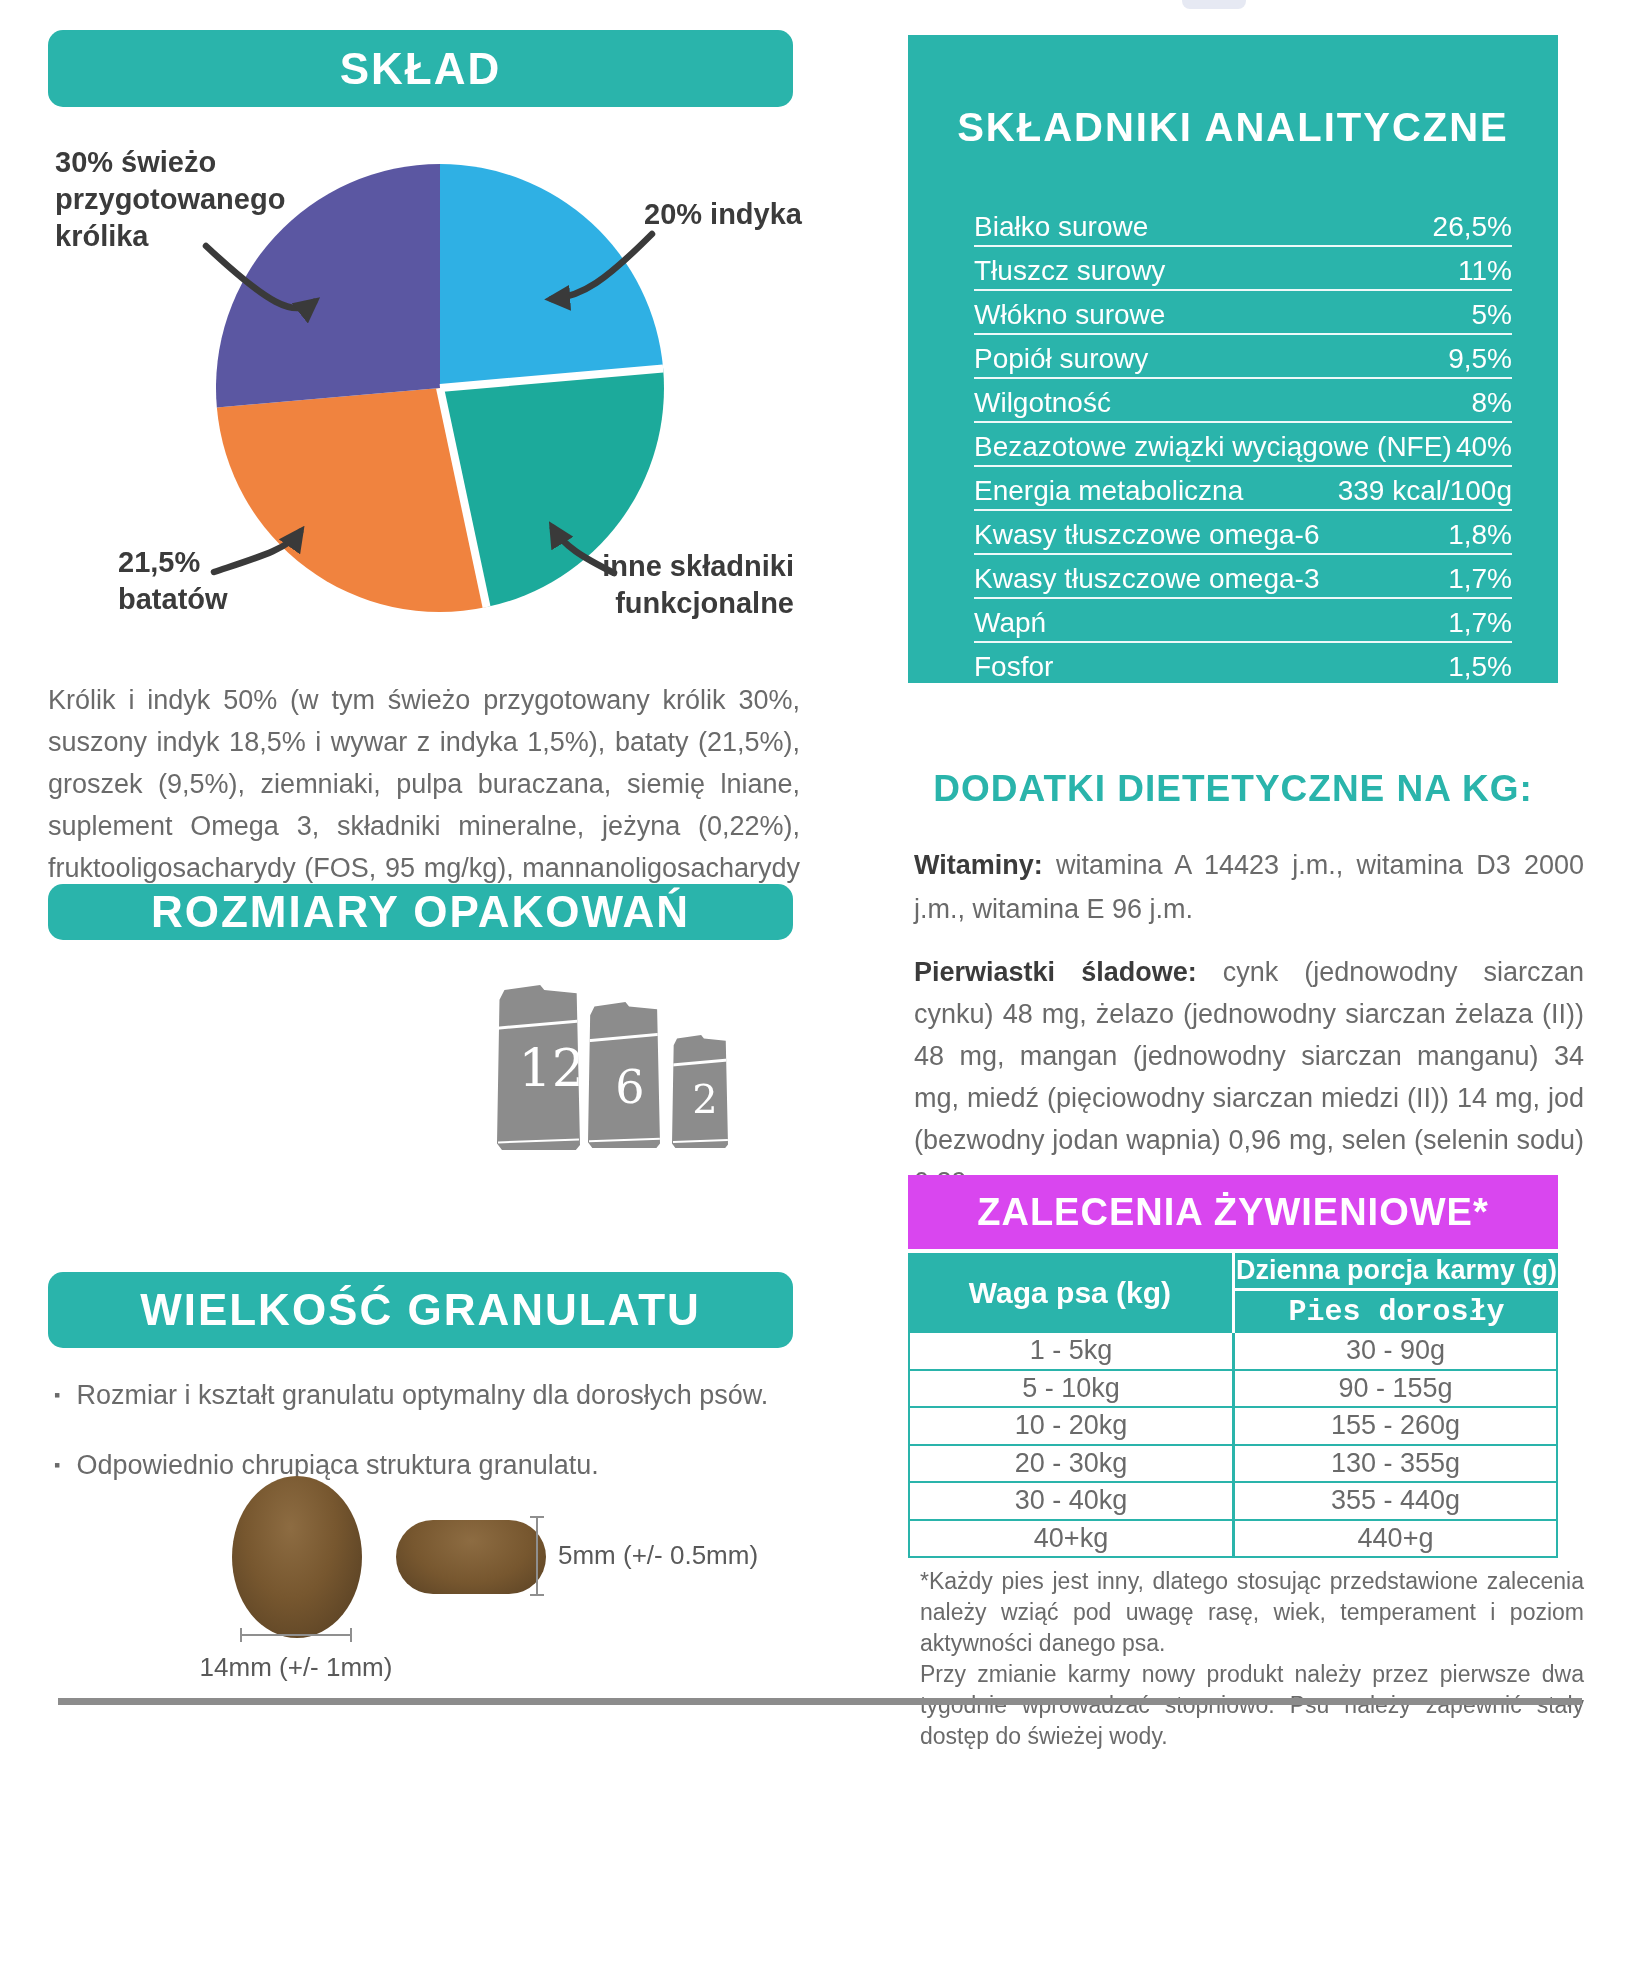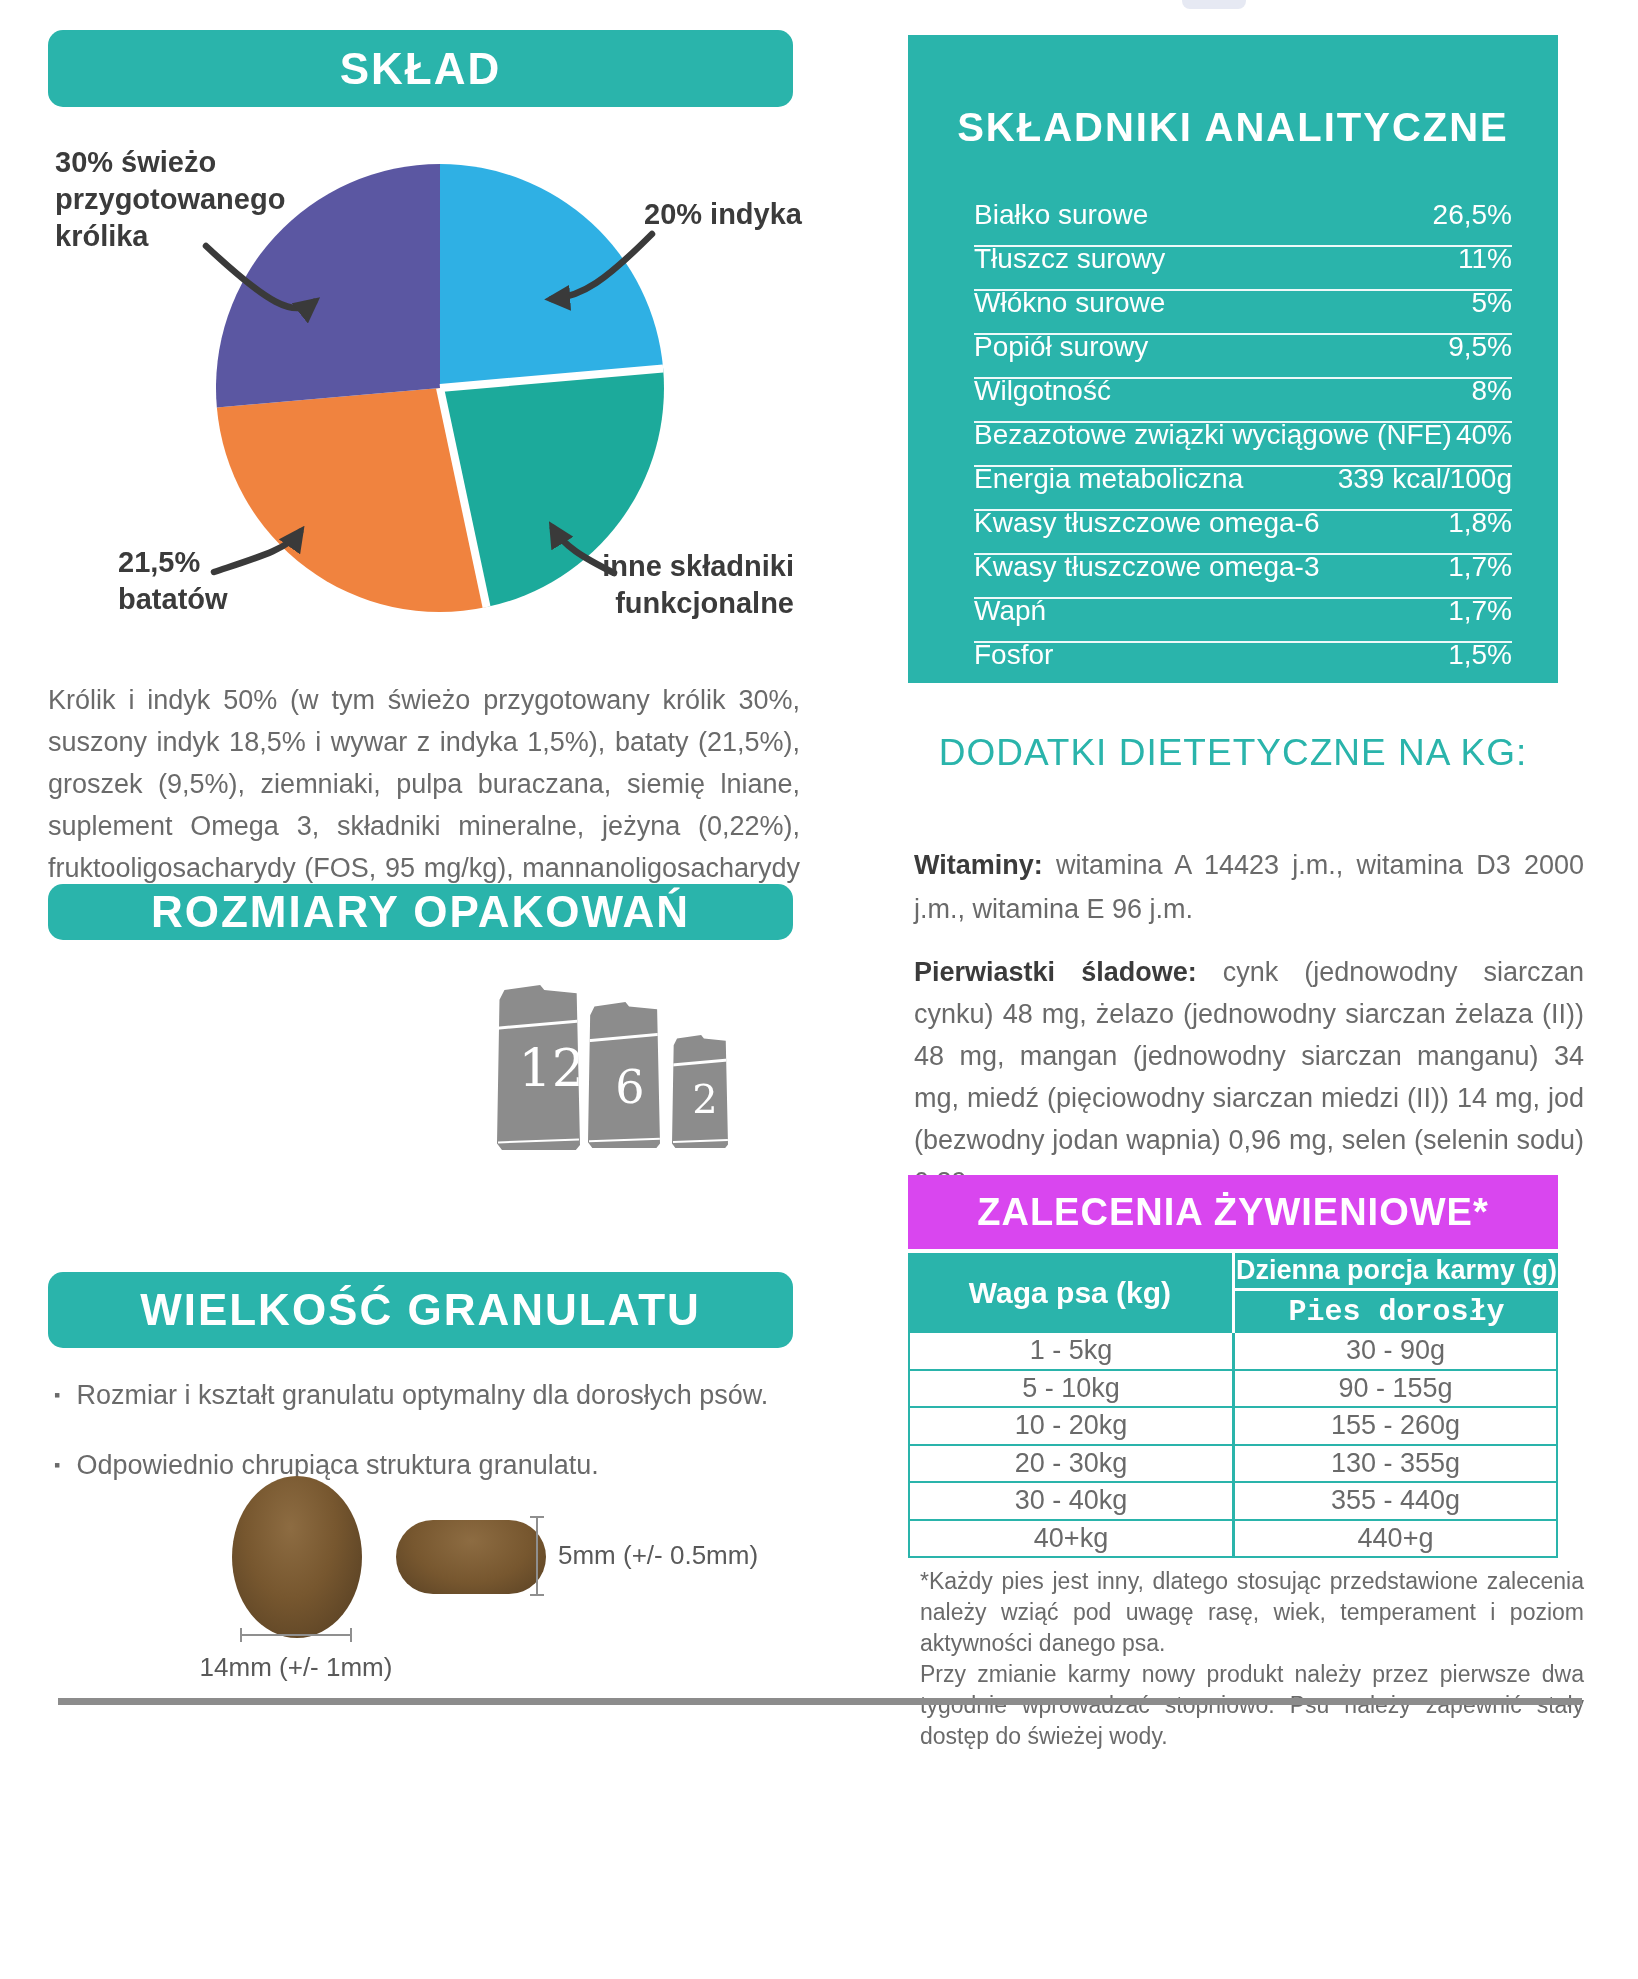--- a/index.html
+++ b/index.html
@@ -62,26 +62,26 @@
   .measure-label{position:absolute;font-size:26px;color:#595959;}
   .g-width-label{left:186px;top:1652px;width:220px;text-align:center;}
   .g-height-label{left:558px;top:1540px;width:260px;}
 
   
   .abox{position:absolute;left:908px;top:35px;width:650px;height:648px;background:#2ab4ab;}
   .abox-title{margin-top:70px;text-align:center;font-size:40px;font-weight:bold;color:#fff;letter-spacing:2px;}
   .arows{position:absolute;left:66px;right:46px;top:168px;}
   .arow{display:flex;justify-content:space-between;align-items:flex-end;height:44px;
         border-bottom:2px solid rgba(255,255,255,.92);color:#fff;font-size:28px;
-        box-sizing:border-box;padding-bottom:14px;}
+        box-sizing:border-box;padding-bottom:2px;}
   .avalue{white-space:nowrap;}
 
   
-  .dodatki-title{position:absolute;left:908px;top:732px;width:650px;text-align:center;
-                 font-size:37px;font-weight:normal;color:#2ab4ab;letter-spacing:1px;}
+  .dodatki-title{position:absolute;left:908px;top:768px;width:650px;text-align:center;
+                 font-size:37px;font-weight:bold;color:#2ab4ab;letter-spacing:1px;}
   .vitamins{left:914px;top:816px;width:670px;font-size:27px;line-height:44px;}
   .trace   {left:914px;top:924px;width:670px;font-size:27px;line-height:42px;}
 
   
   .fbanner{position:absolute;left:908px;top:1175px;width:650px;height:74px;background:#d946ef;
            display:flex;align-items:center;justify-content:center;color:#fff;font-weight:bold;
            font-size:38px;letter-spacing:1px;}
   .fheader{position:absolute;left:908px;top:1253px;width:650px;height:80px;background:#2ab4ab;color:#fff;}
   .fh-left{position:absolute;left:0;top:0;width:327px;height:80px;display:flex;align-items:center;
            justify-content:center;font-weight:bold;font-size:30px;border-right:3px solid #fff;

